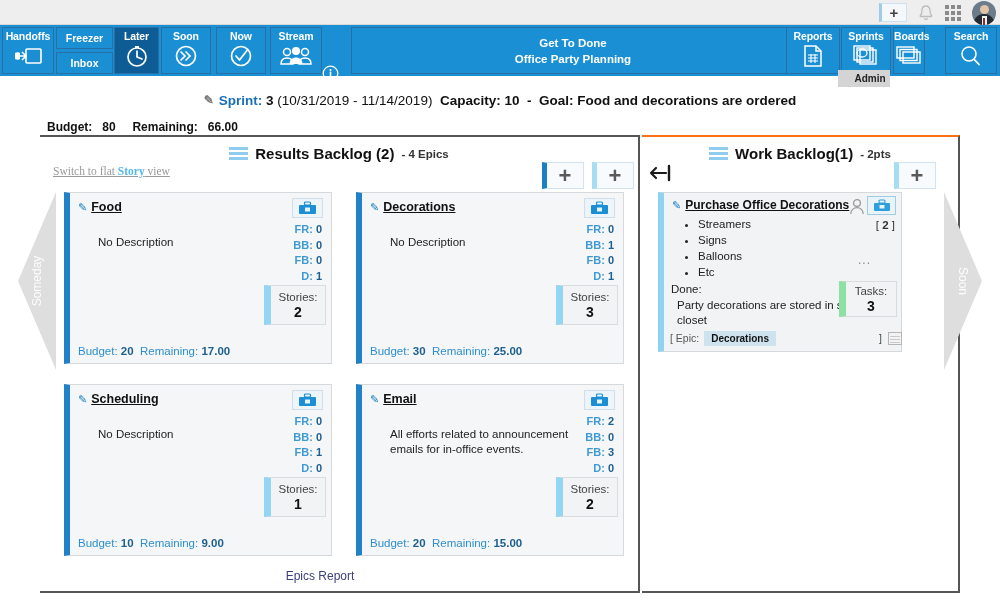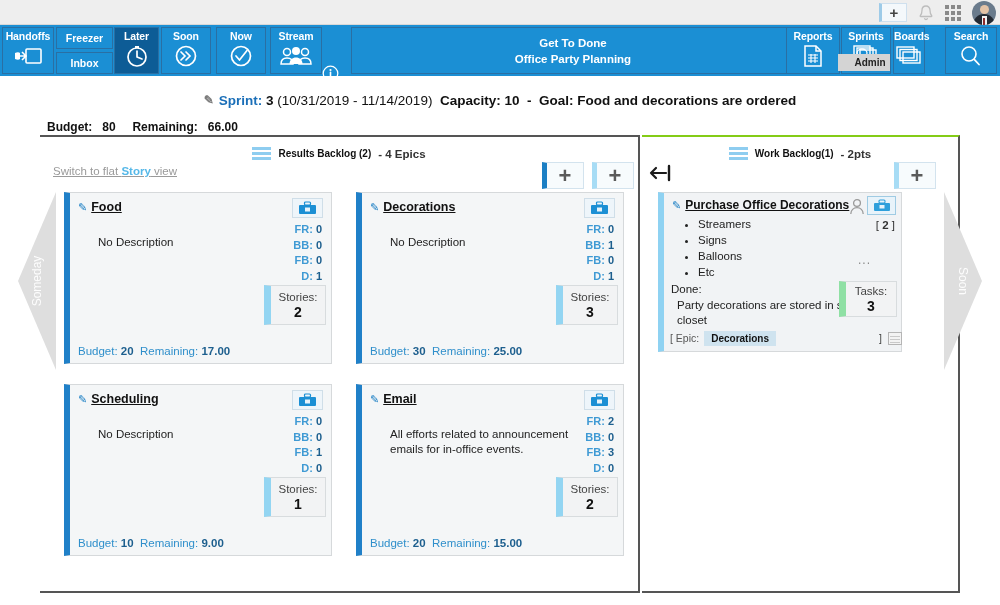--- a/index.html
+++ b/index.html
@@ -64,21 +64,21 @@
     position:absolute; top:2px; height:47px; left:351px; width:444px;
     background:#1b8fd4; border:1px solid #2a6fa3;
     color:#fff; display:flex; flex-direction:column; align-items:center; justify-content:center;
   }
   .brand .b1 { font-size:11.5px; font-weight:bold; line-height:16px; }
   .brand .b2 { font-size:11.5px; font-weight:bold; line-height:16px; }
 
   .infoicon { position:absolute; left:322px; top:40px; color:#fff; }
 
   .admin-tip {
-    position:absolute; left:838px; top:54px; width:52px; height:17px;
+    position:absolute; left:838px; top:70px; width:52px; height:17px;
     background:#d4d4d4; color:#222; font-size:10px; font-weight:bold;
     display:flex; align-items:center; justify-content:center;padding-left:12px;
   }
 
   
   .sprintline {
     position:absolute; top:88px; left:0; width:1000px; height:24px;
     display:flex; align-items:center; justify-content:center;
     font-size:13.5px; color:#111; font-weight:bold;
   }
@@ -95,35 +95,35 @@
   .budgetline .v { font-weight:bold; }
 
   
   .panel-left {
     position:absolute; left:40px; top:135px; width:600px; height:458px;
     border-top:2px solid #555; border-right:2px solid #555; border-bottom:2px solid #555;
     background:#fff;
   }
   .panel-right {
     position:absolute; left:642px; top:135px; width:318px; height:458px;
-    border-top:2px solid #84cc16; border-right:2px solid #555; border-bottom:2px solid #555;
+    border-top:2px solid #f97316; border-right:2px solid #555; border-bottom:2px solid #555;
     border-left:none; background:#fff;
   }
   .panel-hdr {
     height:30px; display:flex; align-items:center; justify-content:center;
     gap:7px; padding-top:3px;
   }
   .hamburger { display:flex; flex-direction:column; gap:2px; }
   .hamburger i { display:block; width:19px; height:3px; background:#8ecdf0; }
-  .panel-title { font-size:10px; font-weight:bold; color:#111; }
+  .panel-title { font-size:15px; font-weight:bold; color:#111; }
   .panel-sub { font-size:11.5px; font-weight:bold; color:#333; }
 
   .switchlink {
     position:absolute; left:53px; top:165px;
-    font-size:11.5px; color:#9a9a9a; text-decoration:underline; cursor:pointer;
+    font-size:11.5px; color:#9a9a9a; text-decoration:underline; cursor:pointer;font-family:Liberation Serif, serif;
   }
   .switchlink .hl { color:#56b8e8; font-weight:bold; }
 
   .plusbtn {
     position:absolute; width:42px; height:27px; background:#f7fbfd;
     border:1px solid #d3e3ee; display:flex; align-items:center; justify-content:center;
     color:#5a5a5a; font-size:22px; font-weight:bold; line-height:1; cursor:pointer;
   }
   .plusbtn.darkbar { border-left:5px solid #1b7fc4; }
   .plusbtn.lightbar { border-left:5px solid #a7dcf5; }
@@ -613,14 +613,15 @@
       <div class="tv">3</div>
     </div>
     <div class="epicrow">
       <span class="brk">[ Epic:</span>
       <span class="chip">Decorations</span>
       <span class="rbrk">]</span>
       <span class="calicon"></span>
     </div>
   </div>
 
+  <div class="epics-report">Epics Report</div>
 
 </div>
 
 </body></html>

